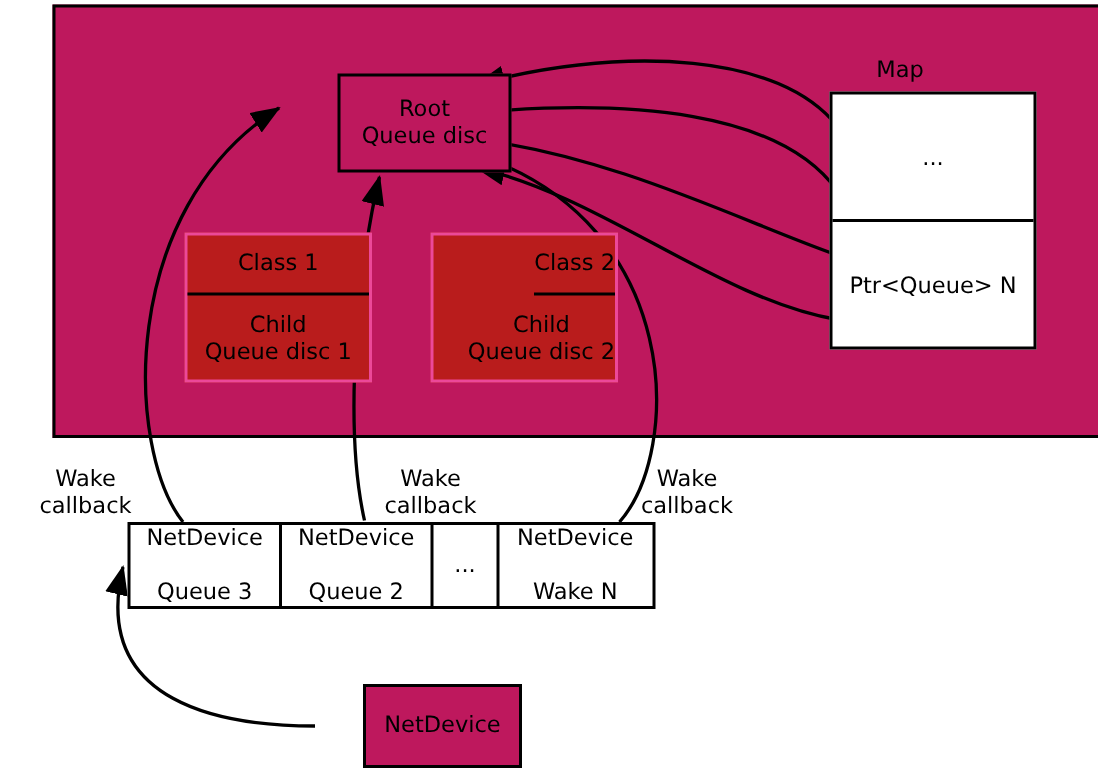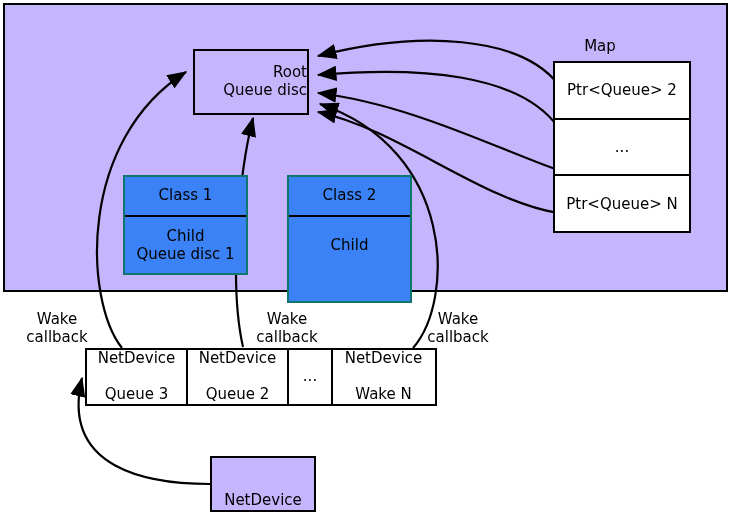--- a/index.html
+++ b/index.html
@@ -22,27 +22,28 @@
     position: absolute;
     left: 0;
     top: 0;
     width: 732px;
     height: 518px;
   }
   .box {
     position: absolute;
     box-sizing: border-box;
     border: 2px solid #000000;
-    background: #c4b5fd;
-    display: flex;
-    align-items: flex-end;
-    justify-content: center;
-    text-align: center;
-    line-height: 1.18;
-    font-size: 15px;
+    background: #be185d;
+    display: flex;
+    align-items: center;
+    justify-content: center;
+    text-align: center;
+    line-height: 1.18;
+    font-size: 15px;
+    margin-left: 32px;
   }
   .plainlabel {
     position: absolute;
     font-size: 15px;
     line-height: 1.18;
     text-align: center;
     white-space: nowrap;
     color: #000000;
   }
 
@@ -67,47 +68,46 @@
     left: 193px;
     top: 49px;
     width: 116px;
     height: 66px;
     flex-direction: column;
   }
 
   
   .class-box {
     box-sizing: border-box;
-    border: 2px solid #0f766e;
-    background: #3b82f6;
+    border: 2px solid #ec4899;
+    background: #b91c1c;
     position: absolute;
     display: flex;
     flex-direction: column;
-    margin-top: 20px;
   }
   .class-box .cell {
     box-sizing: border-box;
     display: flex;
     align-items: center;
     justify-content: center;
     text-align: center;
     font-size: 15px;
     line-height: 1.18;
     flex: 0 0 auto;
   }
   .class-box .cell.head {
     height: 40px;
     border-bottom: 2px solid #000000;
   }
   .class-box .cell.body {
     height: 58px;
     border-radius: 17px;
   }
   #class-1 { left: 123px; top: 155px; width: 125px; height: 100px; }
-  #class-2 { left: 287px; top: 155px; width: 125px; height: 128px; }
+  #class-2 { left: 287px; top: 155px; width: 125px; height: 100px; align-items: flex-end; }
 
   
   #map-label {
     left: 575px;
     top: 38px;
     width: 50px;
   }
   #map-table {
     position: absolute;
     left: 553px;
@@ -216,27 +216,27 @@
         <div>Queue disc 1</div>
       </div>
     </div>
   </div>
 
   <div class="class-box" id="class-2">
     <div class="cell head">Class 2</div>
     <div class="cell body">
       <div>
         <div>Child</div>
+        <div>Queue disc 2</div>
       </div>
     </div>
   </div>
 
   <div class="plainlabel" id="map-label">Map</div>
   <div id="map-table">
-    <div class="map-row">Ptr&lt;Queue&gt; 2</div>
     <div class="map-row">...</div>
     <div class="map-row">Ptr&lt;Queue&gt; N</div>
   </div>
 
   <div class="plainlabel" id="wake-1">
     <div>Wake</div>
     <div>callback</div>
   </div>
   <div class="plainlabel" id="wake-2">
     <div>Wake</div>

